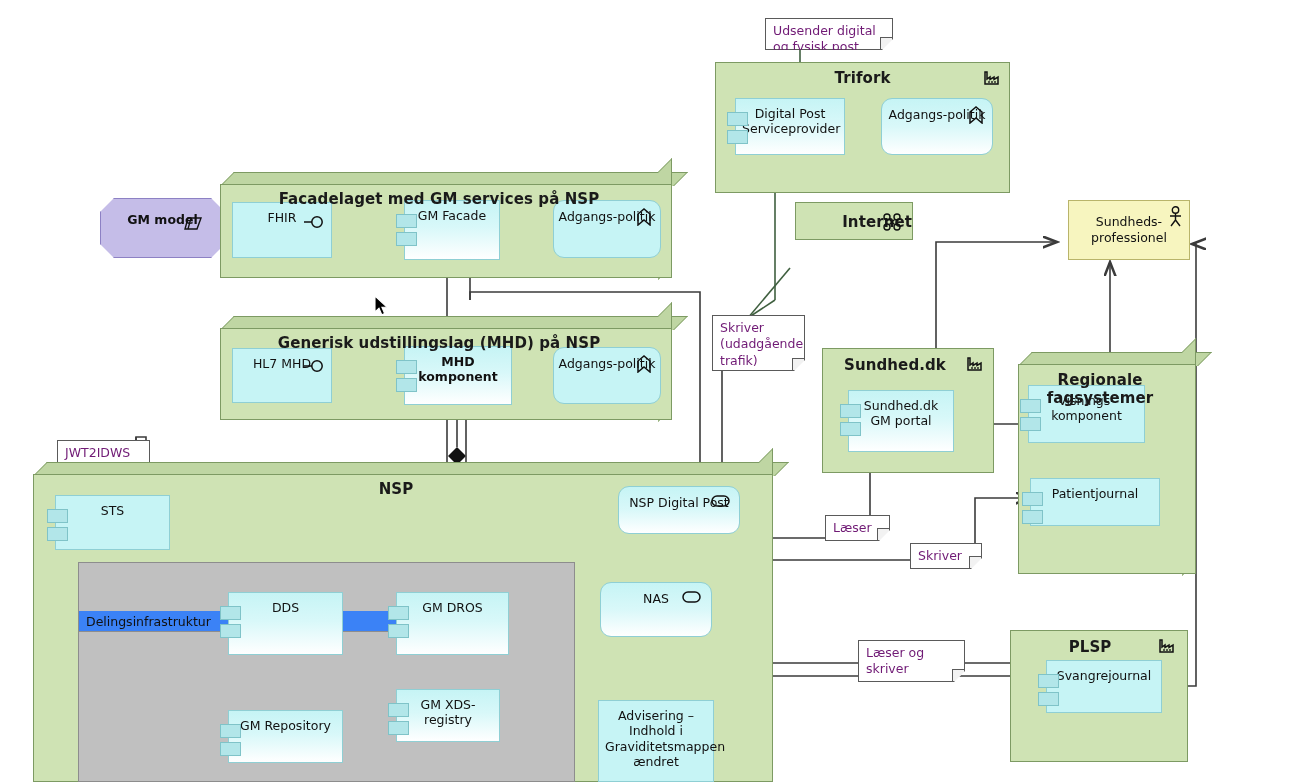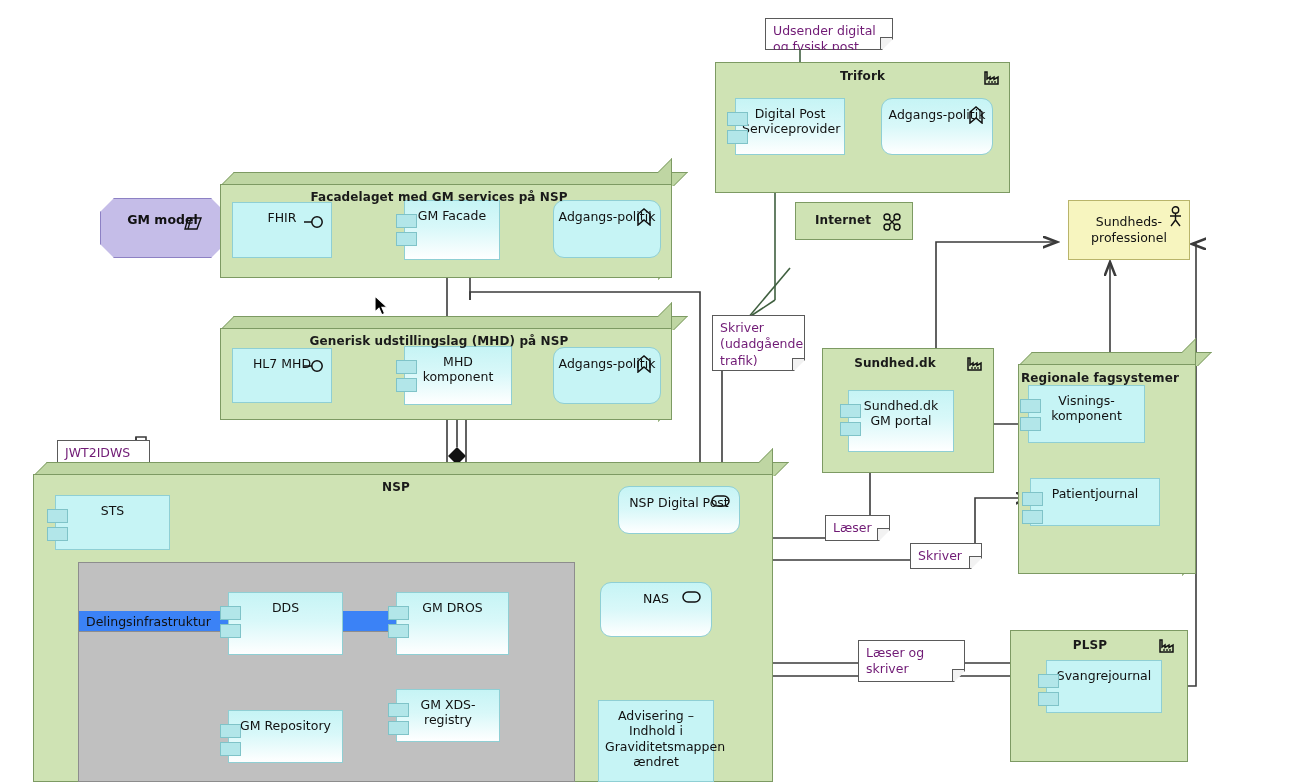--- a/index.html
+++ b/index.html
@@ -7,21 +7,21 @@
   body{font-family:"DejaVu Sans","Liberation Sans",sans-serif;}
   #canvas{position:relative;width:1307px;height:782px;overflow:hidden;background:#fff;}
 
   
   .node{position:absolute;box-sizing:border-box;}
 
   
   .group{background:#cfe3b4;border:1px solid #7d9a63;}
   .group .g-label{
      position:absolute;left:0;right:0;top:6px;text-align:center;
-     font-size:12px;color:#1a1a1a;font-weight:600;letter-spacing:.1px;
+     font-size:15px;color:#1a1a1a;font-weight:600;letter-spacing:.1px;
   }
   .group.bevel{border:none;background:transparent;}
   .group.bevel .bev-body{
      position:absolute;left:0;right:0;bottom:0;top:12px;
      background:#cfe3b4;border:1px solid #7d9a63;
   }
   .group.bevel .bev-top{
      position:absolute;left:0;top:0;width:100%;height:13px;
      background:#bfd6a3;border:1px solid #7d9a63;border-bottom:none;
      transform:skewX(-45deg);transform-origin:bottom left;
@@ -212,21 +212,21 @@
     <span>Udsender digital og fysisk post</span>
     <span class="nfold"></span>
   </div>
 
   <div class="node note" style="left:712px;top:315px;width:93px;height:56px;">
     <span>Skriver (udadgående trafik)</span>
     <span class="nfold"></span>
   </div>
 
   <div class="node group" style="left:795px;top:202px;width:118px;height:38px;">
-    <div class="g-label" style="top:10px;text-align:left;padding-left:19px;">Internet</div>
+    <div class="g-label" style="top:10px;text-align:right;padding-left:19px;">Internet</div>
     <span class="icn" style="right:11px;top:10px;">
       <svg width="18" height="18" viewBox="0 0 18 18">
         <circle cx="4" cy="4" r="3" fill="none" stroke="#111" stroke-width="1.4"></circle>
         <circle cx="14" cy="4" r="3" fill="none" stroke="#111" stroke-width="1.4"></circle>
         <circle cx="4" cy="14" r="3" fill="none" stroke="#111" stroke-width="1.4"></circle>
         <circle cx="14" cy="14" r="3" fill="none" stroke="#111" stroke-width="1.4"></circle>
         <path d="M6.5,6.5 L11.5,11.5 M11.5,6.5 L6.5,11.5" stroke="#111" stroke-width="1.3"></path>
       </svg>
     </span>
   </div>
@@ -278,21 +278,21 @@
   </div>
   <div class="node component flat" style="left:232px;top:348px;width:100px;height:55px;">
     <span class="lbl">HL7 MHD</span>
     <span class="icn" style="right:5px;top:10px;">
       <svg width="22" height="14" viewBox="0 0 22 14">
         <line x1="0" y1="7" x2="8" y2="7" stroke="#111" stroke-width="1.5"></line>
         <circle cx="13" cy="7" r="5.2" fill="none" stroke="#111" stroke-width="1.5"></circle>
       </svg>
     </span>
   </div>
-  <div class="node component" style="left:404px;top:346px;width:108px;height:59px;">
+  <div class="node component" style="left:404px;top:346px;width:108px;height:59px;font-weight:bold;">
     <span class="port p1"></span>
     <span class="port p2"></span>
     <span class="lbl">MHD komponent</span>
   </div>
   <div class="node service flat" style="left:553px;top:347px;width:108px;height:57px;">
     <span class="lbl">Adgangs-politik</span>
     <span class="icn" style="right:8px;top:7px;">
       <svg width="16" height="18" viewBox="0 0 16 18">
         <path d="M2,17 L2,6 L8,1 L14,6 L14,17 L8,12 Z" fill="none" stroke="#111" stroke-width="1.5"></path>
       </svg>

